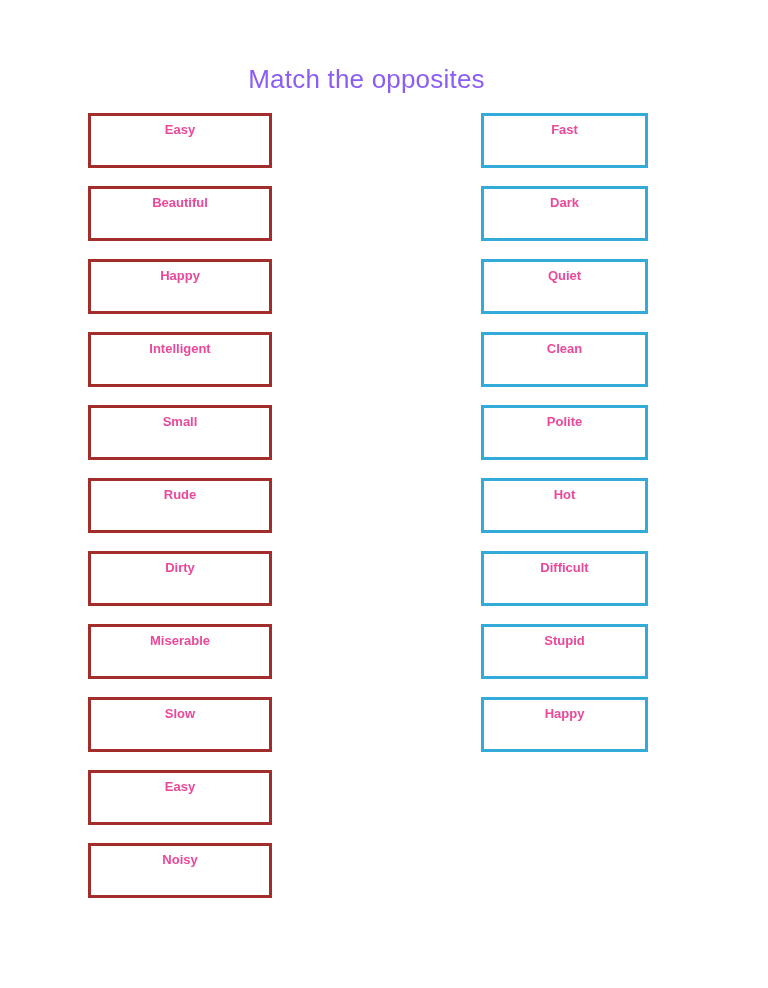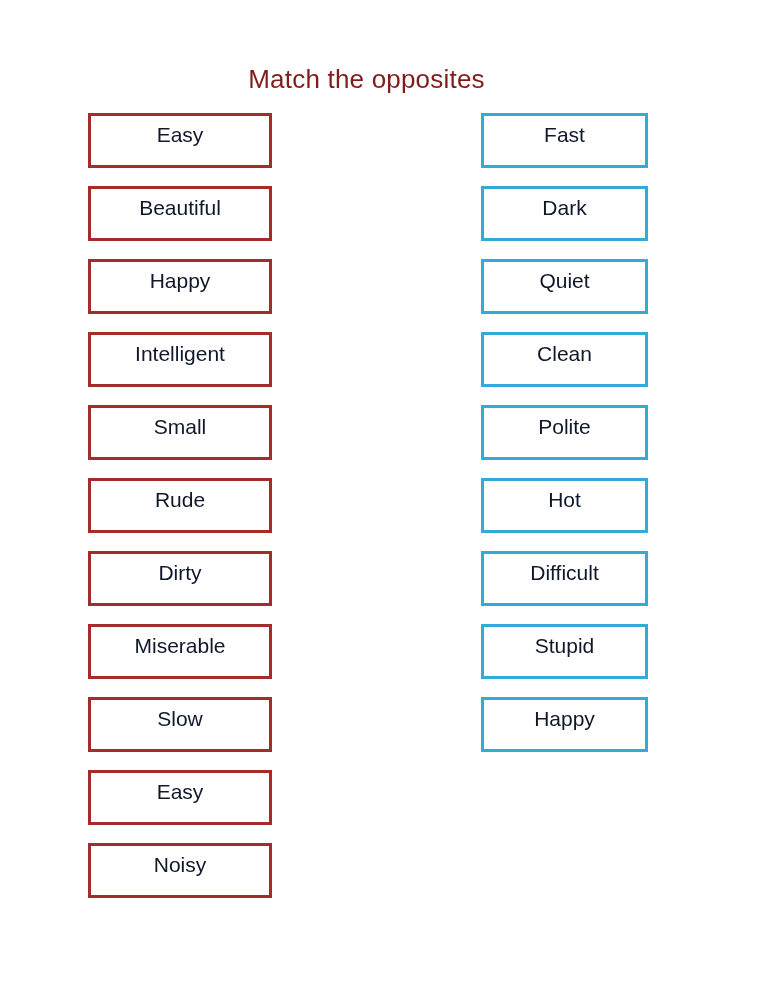--- a/index.html
+++ b/index.html
@@ -25,21 +25,21 @@
 
   .title {
     position: absolute;
     top: 64px;
     left: 0;
     width: 733px;
     text-align: center;
     font-size: 26px;
     font-weight: 400;
     letter-spacing: 0.2px;
-    color: #7f1d1d;
+    color: #8b5cf6;
     line-height: 1.2;
   }
 
   .columns {
     position: absolute;
     top: 113px;
     left: 0;
     width: 768px;
   }
 
@@ -76,23 +76,23 @@
   .column-left .word-box {
     border: 3px solid #a32d2a;
   }
 
   .column-right .word-box {
     border: 3px solid #33abd8;
     margin-left: 44px;
   }
 
   .word-label {
-    font-size: 21px;
-    font-weight: 400;
-    color: #0f172a;
+    font-size: 13px;
+    font-weight: 700;
+    color: #ec4899;
     line-height: 1.25;
     white-space: nowrap;
   }
 </style>
 </head>
 <body>
 
 <div class="worksheet">
 
   <div class="title">Match the opposites</div>

